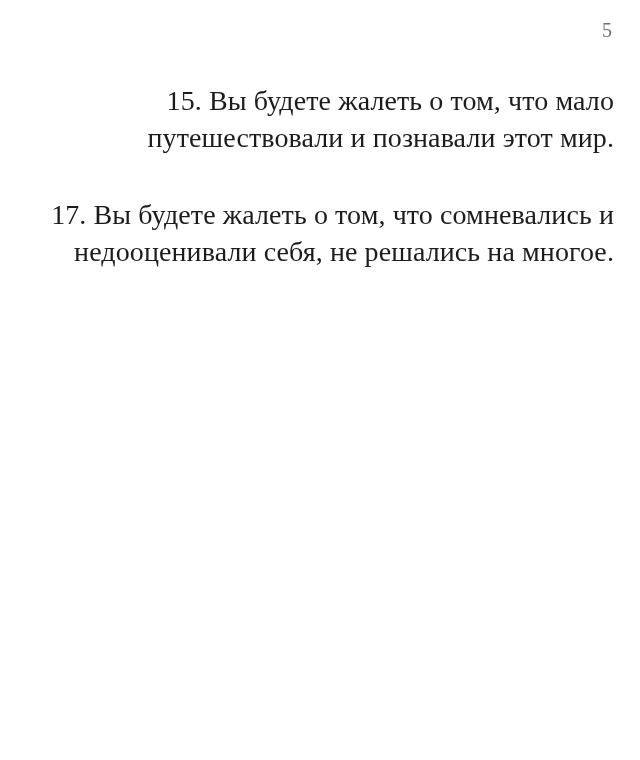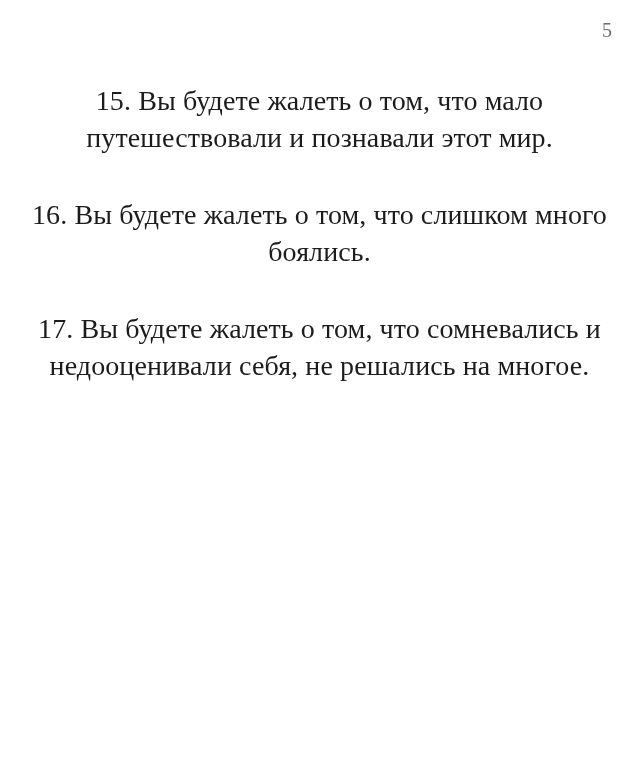--- a/index.html
+++ b/index.html
@@ -35,28 +35,27 @@
     position: absolute;
     top: 82px;
     left: 25px;
     right: 26px;
   }
   .content p {
     font-size: 28px;
     line-height: 37px;
     color: var(--text, #1c1c1c);
     margin-bottom: 40px;
-    text-align: center;
+    text-align: right;
     letter-spacing: 0.1px;
   }
   .content p:last-child { margin-bottom: 12px; }
 </style>
 </head>
 <body>
 
 <div class="page">
   <div class="page-number">5</div>
   <div class="content">
     <p>15. Вы будете жалеть о том, что мало путешествовали и познавали этот мир.</p>
-    <p>16. Вы будете жалеть о том, что слишком много боялись.</p>
     <p>17. Вы будете жалеть о том, что сомневались и недооценивали себя, не решались на многое.</p>
   </div>
 </div>
 
 </body></html>

